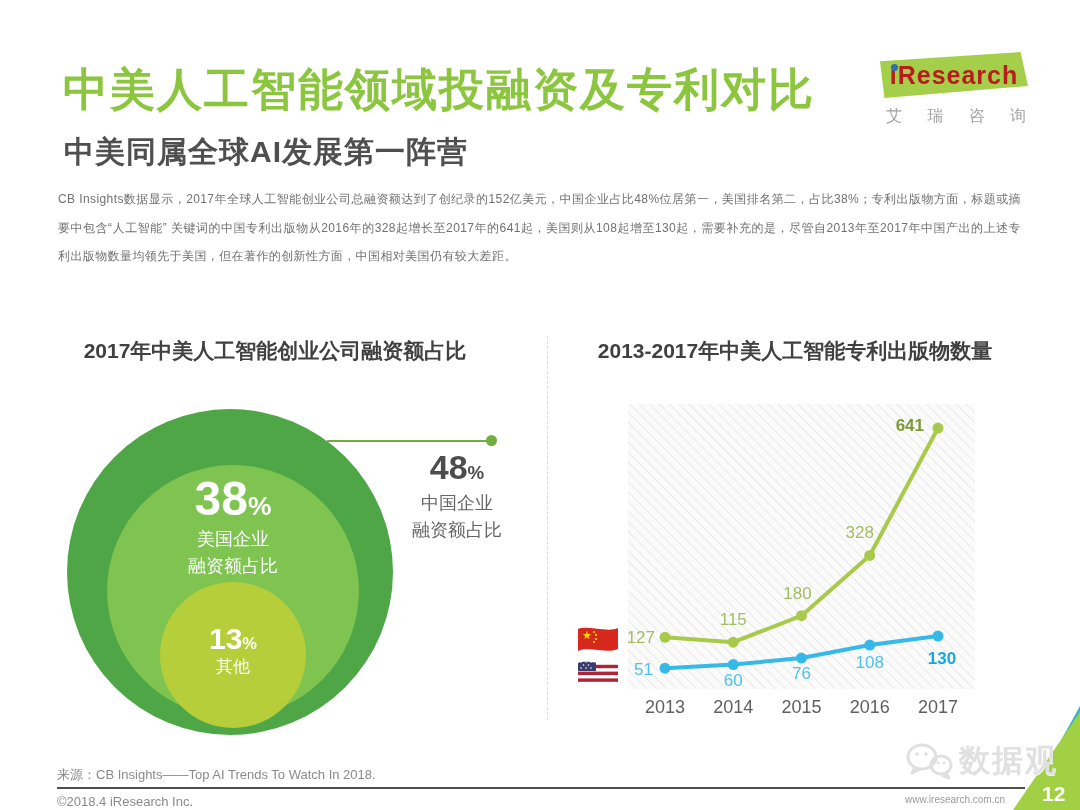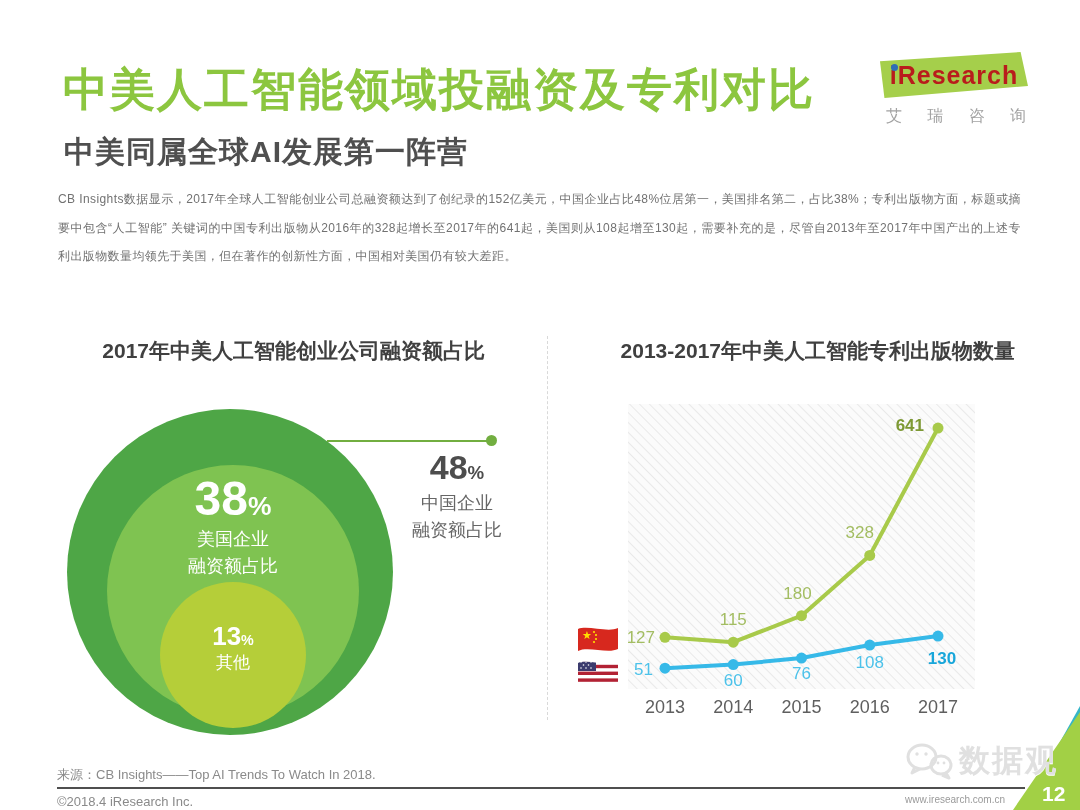--- a/index.html
+++ b/index.html
@@ -11,31 +11,31 @@
   .logo{position:absolute;left:880px;top:52px;width:148px;height:46px;background:#a5cf4b;
         clip-path:polygon(0 20%,95% 0,100% 74%,3% 100%);display:flex;align-items:center;justify-content:center;}
   .logo-text{color:#b91c1c;font-size:25px;font-weight:bold;position:relative;letter-spacing:1px;}
   .idot{position:absolute;left:1px;top:3px;width:7px;height:7px;border-radius:50%;background:#2f6db5;}
   .logo-caption{position:absolute;left:886px;top:106px;width:140px;display:flex;
                 justify-content:space-between;color:#a3a3a3;font-size:16px;}
   .subtitle{position:absolute;left:64px;top:132px;font-size:30px;font-weight:600;color:#4f4f4f;letter-spacing:1px;}
   .body-text{position:absolute;left:58px;top:185px;width:963px;font-size:12px;line-height:28.6px;
              color:#717171;text-align:justify;letter-spacing:0.4px;}
   
-  .chart-title{position:absolute;top:337px;font-size:21px;font-weight:bold;color:#404040;text-align:right;white-space:nowrap;}
+  .chart-title{position:absolute;top:337px;font-size:21px;font-weight:bold;color:#404040;text-align:center;white-space:nowrap;}
   .chart-title.left{left:65px;width:420px;}
   .chart-title.right{left:575px;width:440px;}
   .divider{position:absolute;left:547px;top:336px;height:384px;border-left:1px dashed #d9d9d9;}
   .circle{position:absolute;border-radius:50%;display:flex;flex-direction:column;align-items:center;color:#fff;}
   .circle.outer{left:67px;top:409px;width:326px;height:326px;}
   .circle.middle{left:107px;top:465px;width:252px;height:252px;padding-top:0;}
   .circle.inner{left:160px;top:582px;width:146px;height:146px;}
   .big-pct{font-weight:bold;line-height:1.1;}
   .middle .big-pct{font-size:48px;margin-top:8px;}
-  .inner .big-pct{font-size:26px;margin-top:40px;text-align:right;}
+  .inner .big-pct{font-size:30px;margin-top:40px;text-align:right;}
   .pct-sign{font-size:0.55em;font-weight:bold;}
   .circle-label{font-size:18px;line-height:27px;text-align:center;}
   .inner .circle-label{font-size:17px;line-height:24px;}
   .callout-line{position:absolute;left:327px;top:440px;width:163px;height:2px;background:#72ae40;}
   .callout-dot{position:absolute;left:486px;top:435px;width:11px;height:11px;border-radius:50%;background:#72ae40;}
   .callout-block{position:absolute;left:403px;top:449px;width:108px;text-align:center;}
   .callout-value{font-size:34px;font-weight:bold;color:#4d4d4d;line-height:1.1;}
   .callout-label{font-size:18px;line-height:27px;color:#666;margin-top:4px;}
   .line-chart{position:absolute;left:600px;top:395px;}
   .flag{position:absolute;width:40px;height:28px;}

